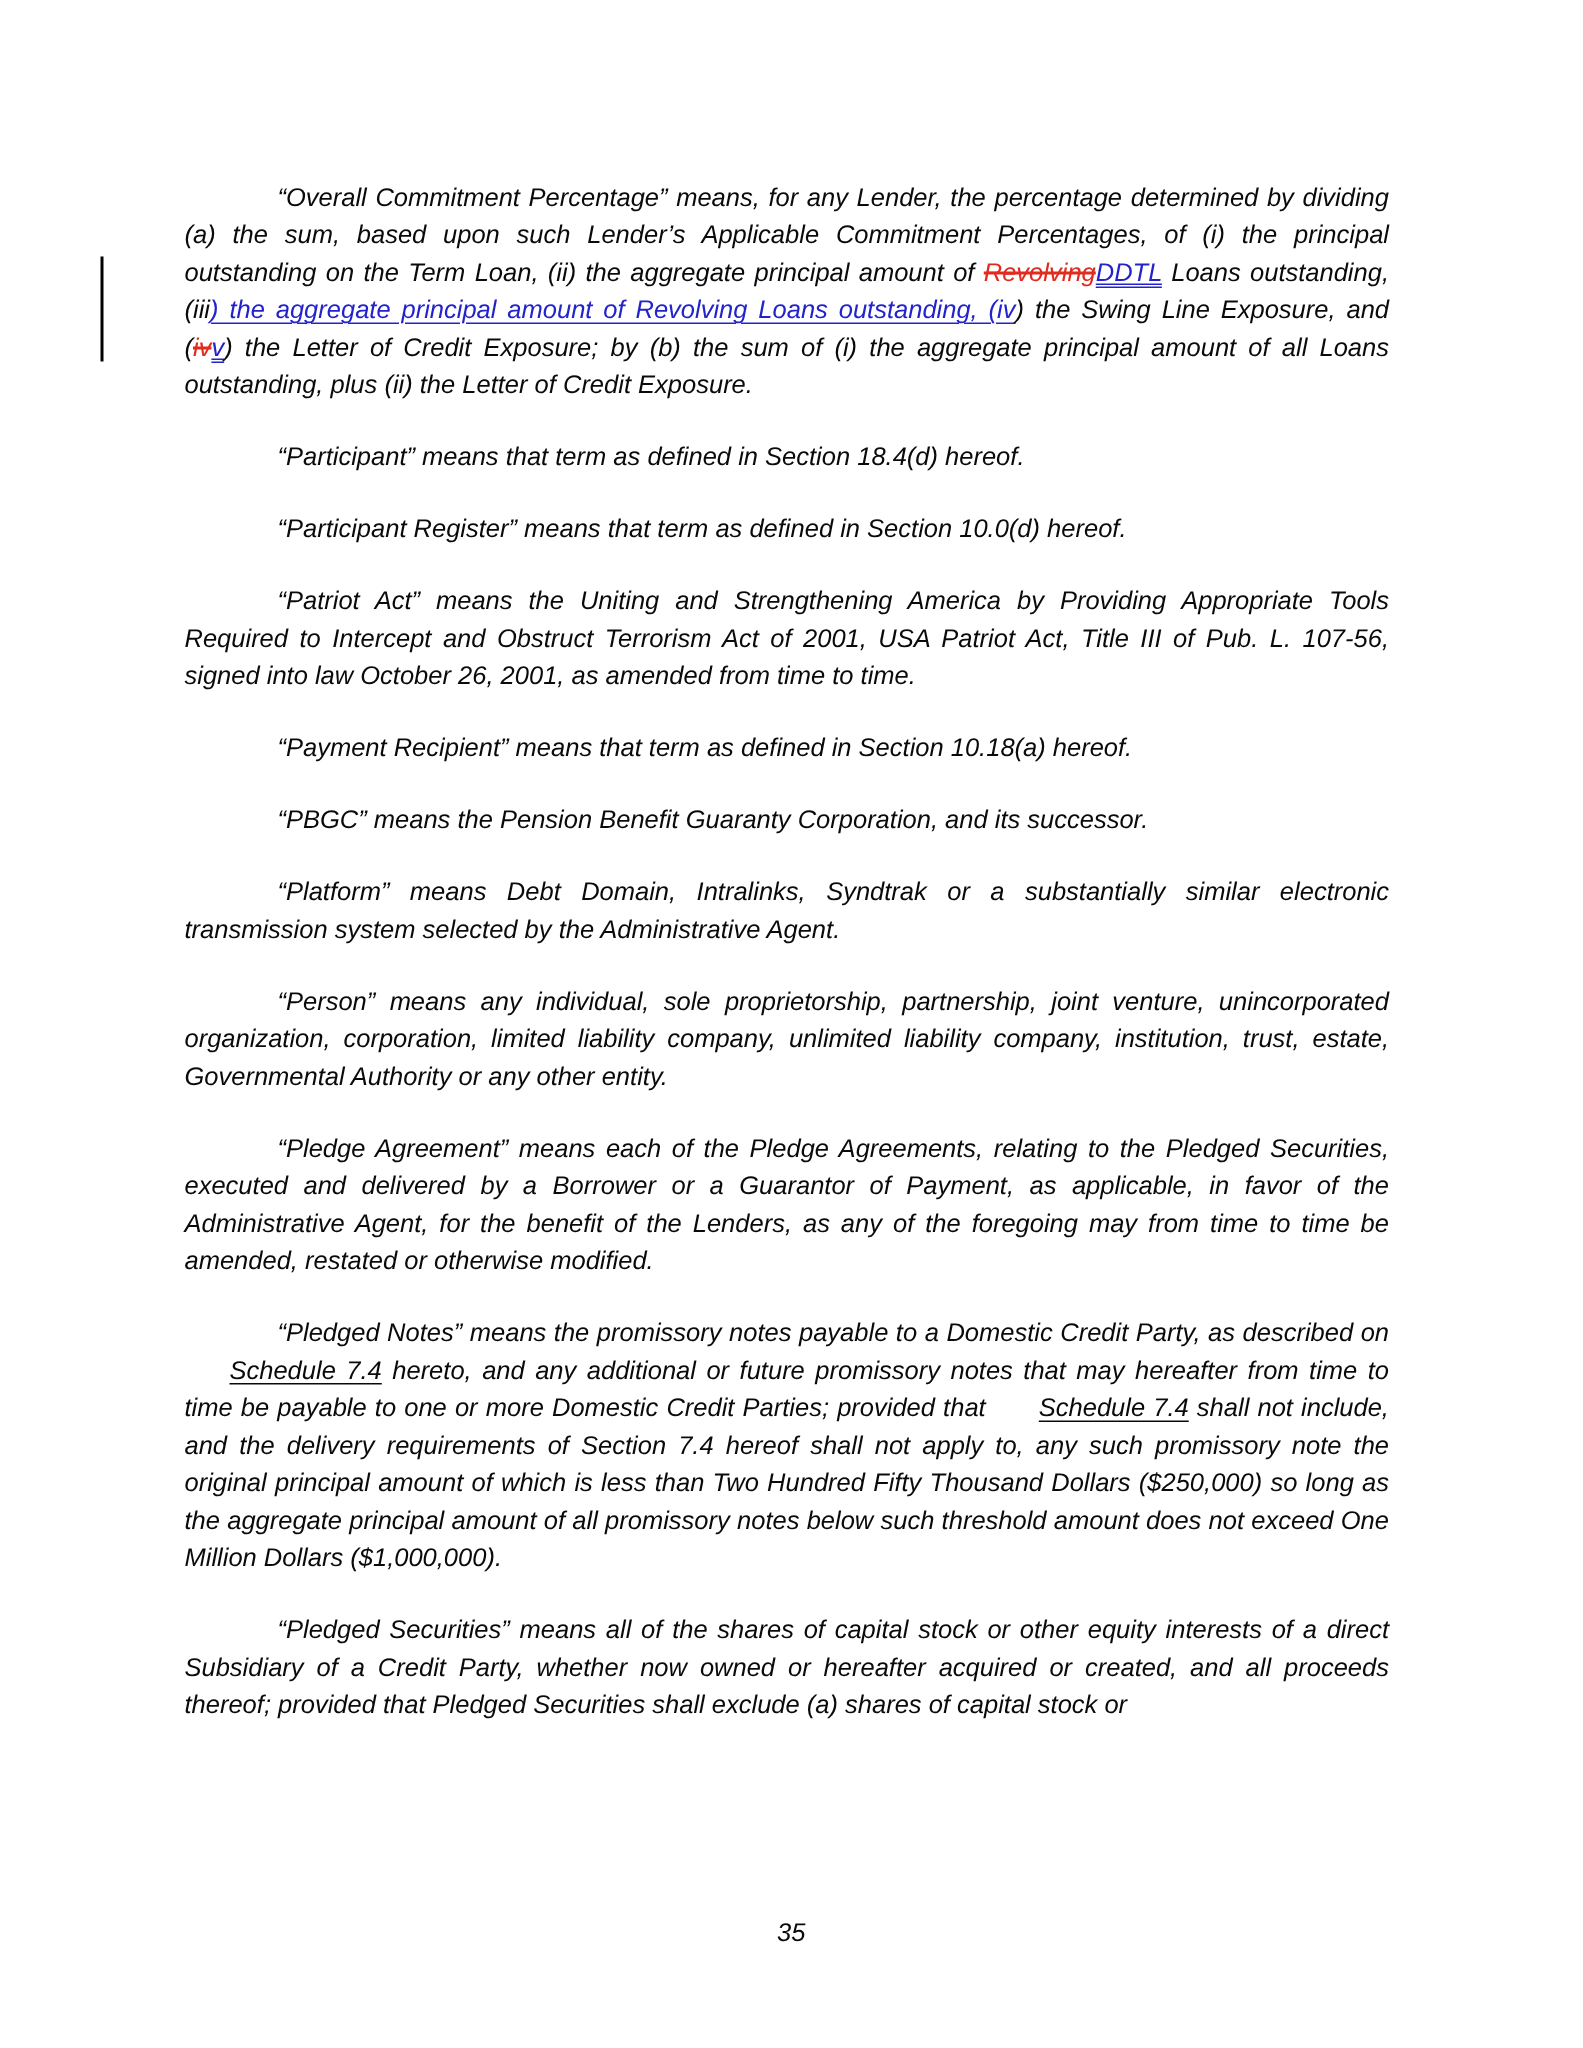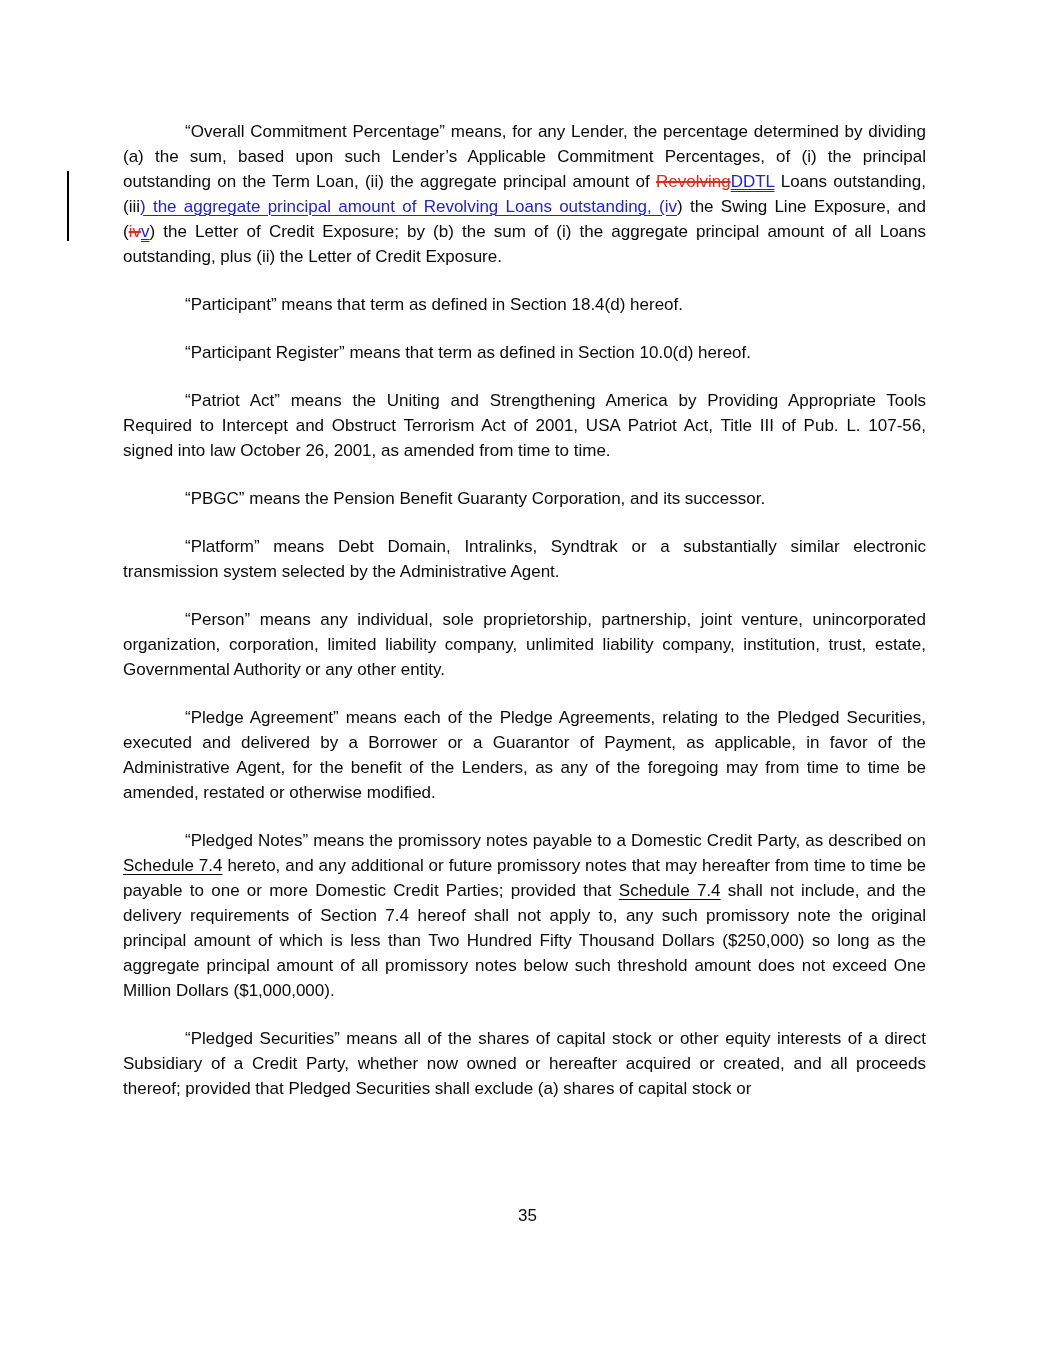--- a/index.html
+++ b/index.html
@@ -8,20 +8,21 @@
     background: #ffffff;
   }
   .page {
     position: relative;
     width: 1055px;
     height: 1365px;
     background: #ffffff;
     font-family: "Liberation Sans", sans-serif;
     color: #0a0a0a;
     overflow: hidden;
+    font-style: italic;
   }
   .change-bar {
     position: absolute;
     left: 67px;
     top: 171px;
     width: 2px;
     height: 70px;
     background: #000000;
   }
   .doc {
@@ -51,41 +52,43 @@
   .run-ins2 {
     color: var(--ins-color, #2323cc);
     text-decoration: underline double;
     text-decoration-thickness: 1px;
     text-underline-offset: 2px;
   }
   .run-u {
     text-decoration: underline;
     text-decoration-thickness: 1px;
     text-underline-offset: 3px;
+    margin-left: 30px;
   }
   .page-number {
     position: absolute;
     left: 0;
-    top: 1203px;
+    top: 1276px;
     width: 100%;
     text-align: center;
     font-size: 17px;
     line-height: 25px;
   }
 </style>
 </head>
 <body>
 
 <div class="page">
   <div class="change-bar"></div>
   <div class="doc">
     <p><span>“Overall Commitment Percentage” means, for any Lender, the percentage determined by dividing (a) the sum, based upon such Lender’s Applicable Commitment Percentages, of (i) the principal outstanding on the Term Loan, (ii) the aggregate principal amount of </span><span class="run-del">Revolving</span><span class="run-ins2">DDTL</span><span> Loans outstanding, (iii</span><span class="run-ins">) the aggregate principal amount of Revolving Loans outstanding, (iv</span><span>) the Swing Line Exposure, and (</span><span class="run-del">iv</span><span class="run-ins2">v</span><span>) the Letter of Credit Exposure; by (b) the sum of (i) the aggregate principal amount of all Loans outstanding, plus (ii) the Letter of Credit Exposure.</span></p>
     <p><span>“Participant” means that term as defined in Section 18.4(d) hereof.</span></p>
     <p><span>“Participant Register” means that term as defined in Section 10.0(d) hereof.</span></p>
     <p><span>“Patriot Act” means the Uniting and Strengthening America by Providing Appropriate Tools Required to Intercept and Obstruct Terrorism Act of 2001, USA Patriot Act, Title III of Pub. L. 107-56, signed into law October 26, 2001, as amended from time to time.</span></p>
+    <p><span>“Payment Recipient” means that term as defined in Section 10.18(a) hereof.</span></p>
     <p><span>“PBGC” means the Pension Benefit Guaranty Corporation, and its successor.</span></p>
     <p><span>“Platform” means Debt Domain, Intralinks, Syndtrak or a substantially similar electronic transmission system selected by the Administrative Agent.</span></p>
     <p><span>“Person” means any individual, sole proprietorship, partnership, joint venture, unincorporated organization, corporation, limited liability company, unlimited liability company, institution, trust, estate, Governmental Authority or any other entity.</span></p>
     <p><span>“Pledge Agreement” means each of the Pledge Agreements, relating to the Pledged Securities, executed and delivered by a Borrower or a Guarantor of Payment, as applicable, in favor of the Administrative Agent, for the benefit of the Lenders, as any of the foregoing may from time to time be amended, restated or otherwise modified.</span></p>
     <p><span>“Pledged Notes” means the promissory notes payable to a Domestic Credit Party, as described on </span><span class="run-u">Schedule 7.4</span><span> hereto, and any additional or future promissory notes that may hereafter from time to time be payable to one or more Domestic Credit Parties; provided that </span><span class="run-u">Schedule 7.4</span><span> shall not include, and the delivery requirements of Section 7.4 hereof shall not apply to, any such promissory note the original principal amount of which is less than Two Hundred Fifty Thousand Dollars ($250,000) so long as the aggregate principal amount of all promissory notes below such threshold amount does not exceed One Million Dollars ($1,000,000).</span></p>
     <p><span>“Pledged Securities” means all of the shares of capital stock or other equity interests of a direct Subsidiary of a Credit Party, whether now owned or hereafter acquired or created, and all proceeds thereof; provided that Pledged Securities shall exclude (a)&nbsp;shares of capital stock or</span></p>
   </div>
   <div class="page-number">35</div>
 </div>
 

